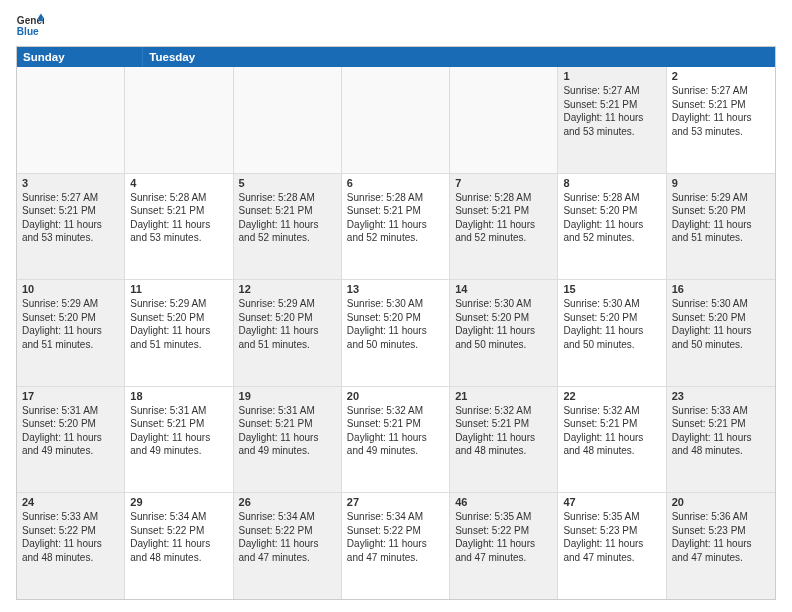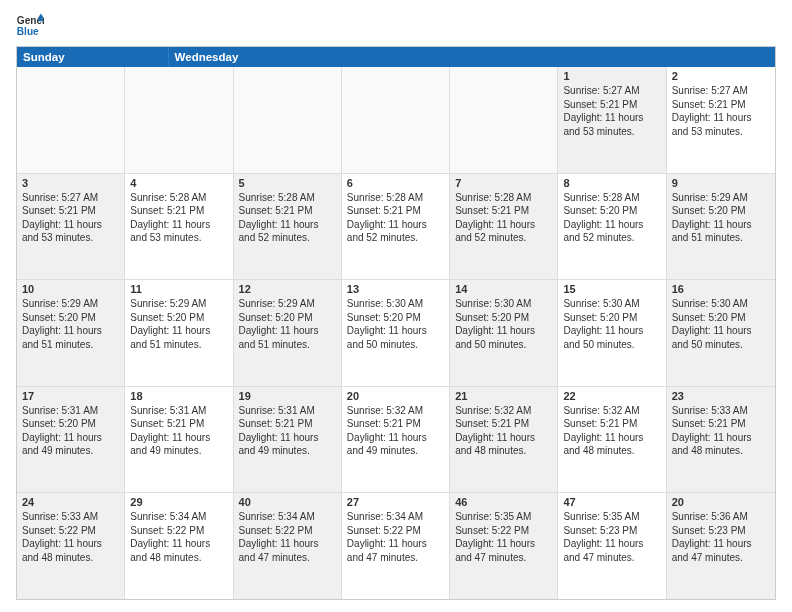--- a/index.html
+++ b/index.html
@@ -46,21 +46,21 @@
       color: #555;
     }
     .calendar {
       flex: 1;
       display: flex;
       flex-direction: column;
       border: 1px solid #ccc;
     }
     .cal-header {
       display: grid;
-      grid-template-columns: repeat(5, 1fr);
+      grid-template-columns: repeat(6, 1fr);
       background: #1a6bb5;
     }
     .cal-header-cell {
       color: #fff;
       font-size: 11.5px;
       font-weight: bold;
       padding: 4px 6px;
       text-align: left;
       border-right: 1px solid #2a7bc5;
     }
@@ -115,21 +115,21 @@
     </div>
     <div class="title-block">
       <div class="month-title"></div>
       <div class="subtitle"></div>
     </div>
   </div>
 
   <div class="calendar">
     <div class="cal-header">
     <div class="cal-header-cell">Sunday</div>
-        <div class="cal-header-cell">Wednesday</div>
+        <div class="cal-header-cell">Tuesday</div>
       </div>
     <div class="cal-body">
     <div class="cal-row">
           <div class="cal-cell empty"></div>
           <div class="cal-cell empty"></div>
           <div class="cal-cell empty"></div>
           <div class="cal-cell empty"></div>
           <div class="cal-cell empty"></div>
           <div class="cal-cell shaded">
             <span class="day-num">1</span>
@@ -308,21 +308,21 @@
 and 48 minutes.</div>
           </div>
           <div class="cal-cell">
             <span class="day-num">29</span>
             <div class="cell-text" style="white-space: pre-line;">Sunrise: 5:34 AM
 Sunset: 5:22 PM
 Daylight: 11 hours
 and 48 minutes.</div>
           </div>
           <div class="cal-cell shaded">
-            <span class="day-num">40</span>
+            <span class="day-num">26</span>
             <div class="cell-text" style="white-space: pre-line;">Sunrise: 5:34 AM
 Sunset: 5:22 PM
 Daylight: 11 hours
 and 47 minutes.</div>
           </div>
           <div class="cal-cell">
             <span class="day-num">27</span>
             <div class="cell-text" style="white-space: pre-line;">Sunrise: 5:34 AM
 Sunset: 5:22 PM
 Daylight: 11 hours

